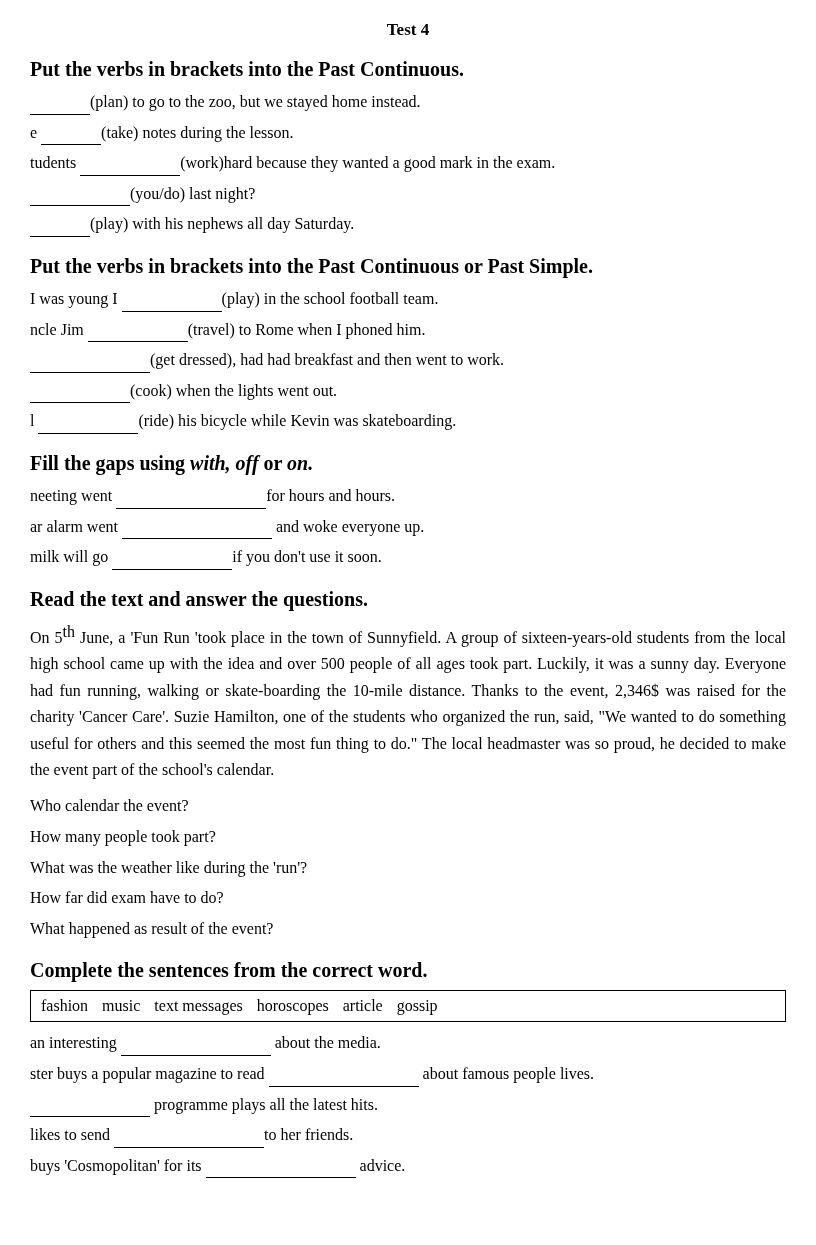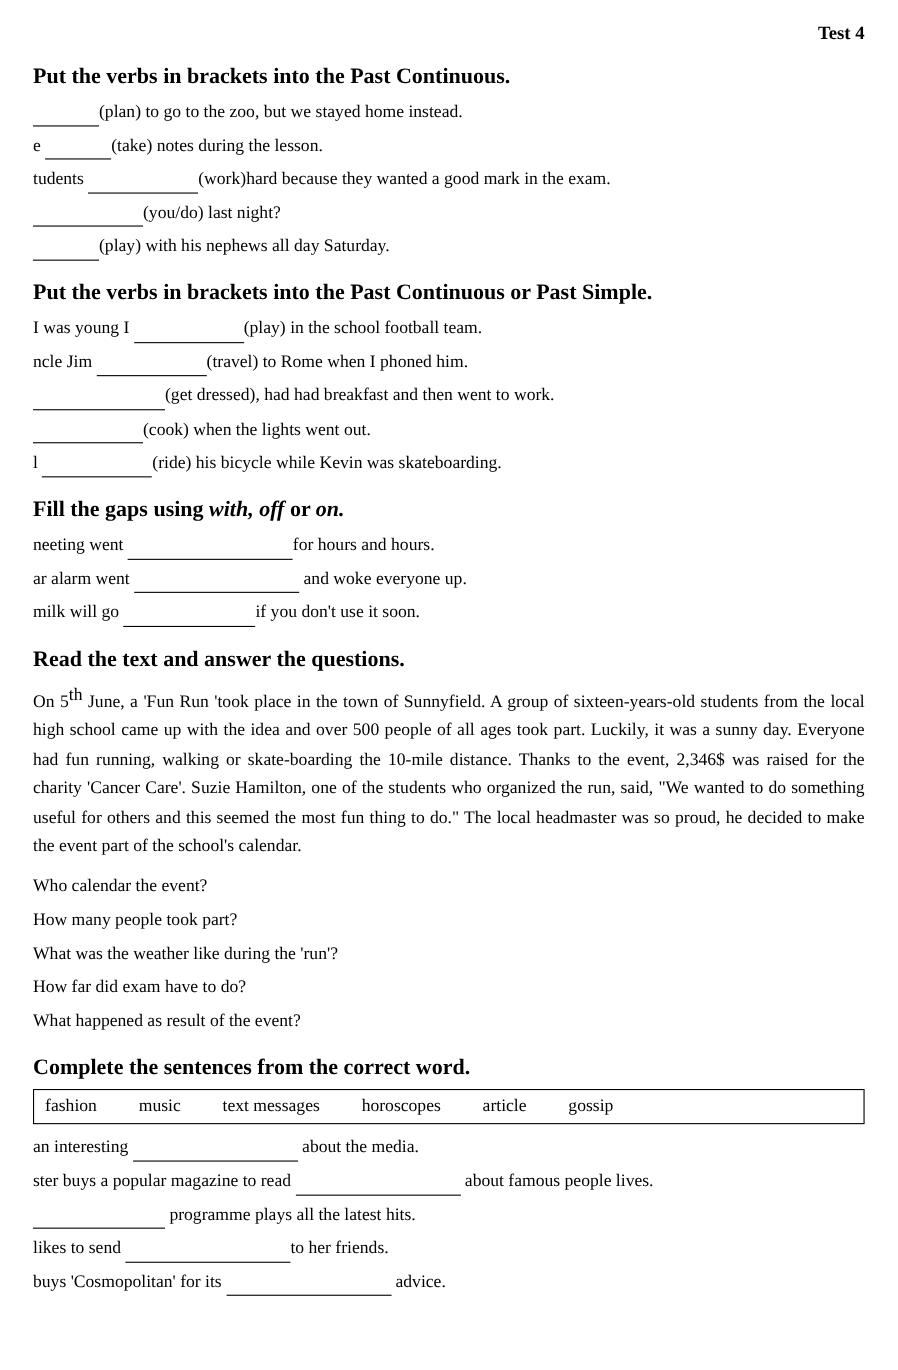--- a/index.html
+++ b/index.html
@@ -12,21 +12,21 @@
       background: #fff;
       font-family: "Times New Roman", Times, serif;
       font-size: 16px;
       color: #000;
       padding: 20px 30px 20px 30px;
       max-width: 816px;
       margin: 0 auto;
     }
 
     .page-title {
-      text-align: right;
+      text-align: center;
       font-weight: bold;
       font-size: 17px;
       margin-bottom: 18px;
     }
 
     .section {
       margin-bottom: 18px;
     }
 
     .section-instruction {
@@ -55,21 +55,21 @@
     .blank-sm { min-width: 60px; }
     .blank-md { min-width: 100px; }
     .blank-lg { min-width: 120px; }
     .blank-xl { min-width: 150px; }
 
     .word-box {
       border: 1px solid #000;
       padding: 6px 10px;
       margin-bottom: 8px;
       display: flex;
-      gap: 38px;
+      gap: 14px;
       flex-wrap: wrap;
       align-items: center;
     }
 
     .reading-passage {
       margin-bottom: 10px;
       line-height: 1.65;
       text-align: justify;
     }
 

